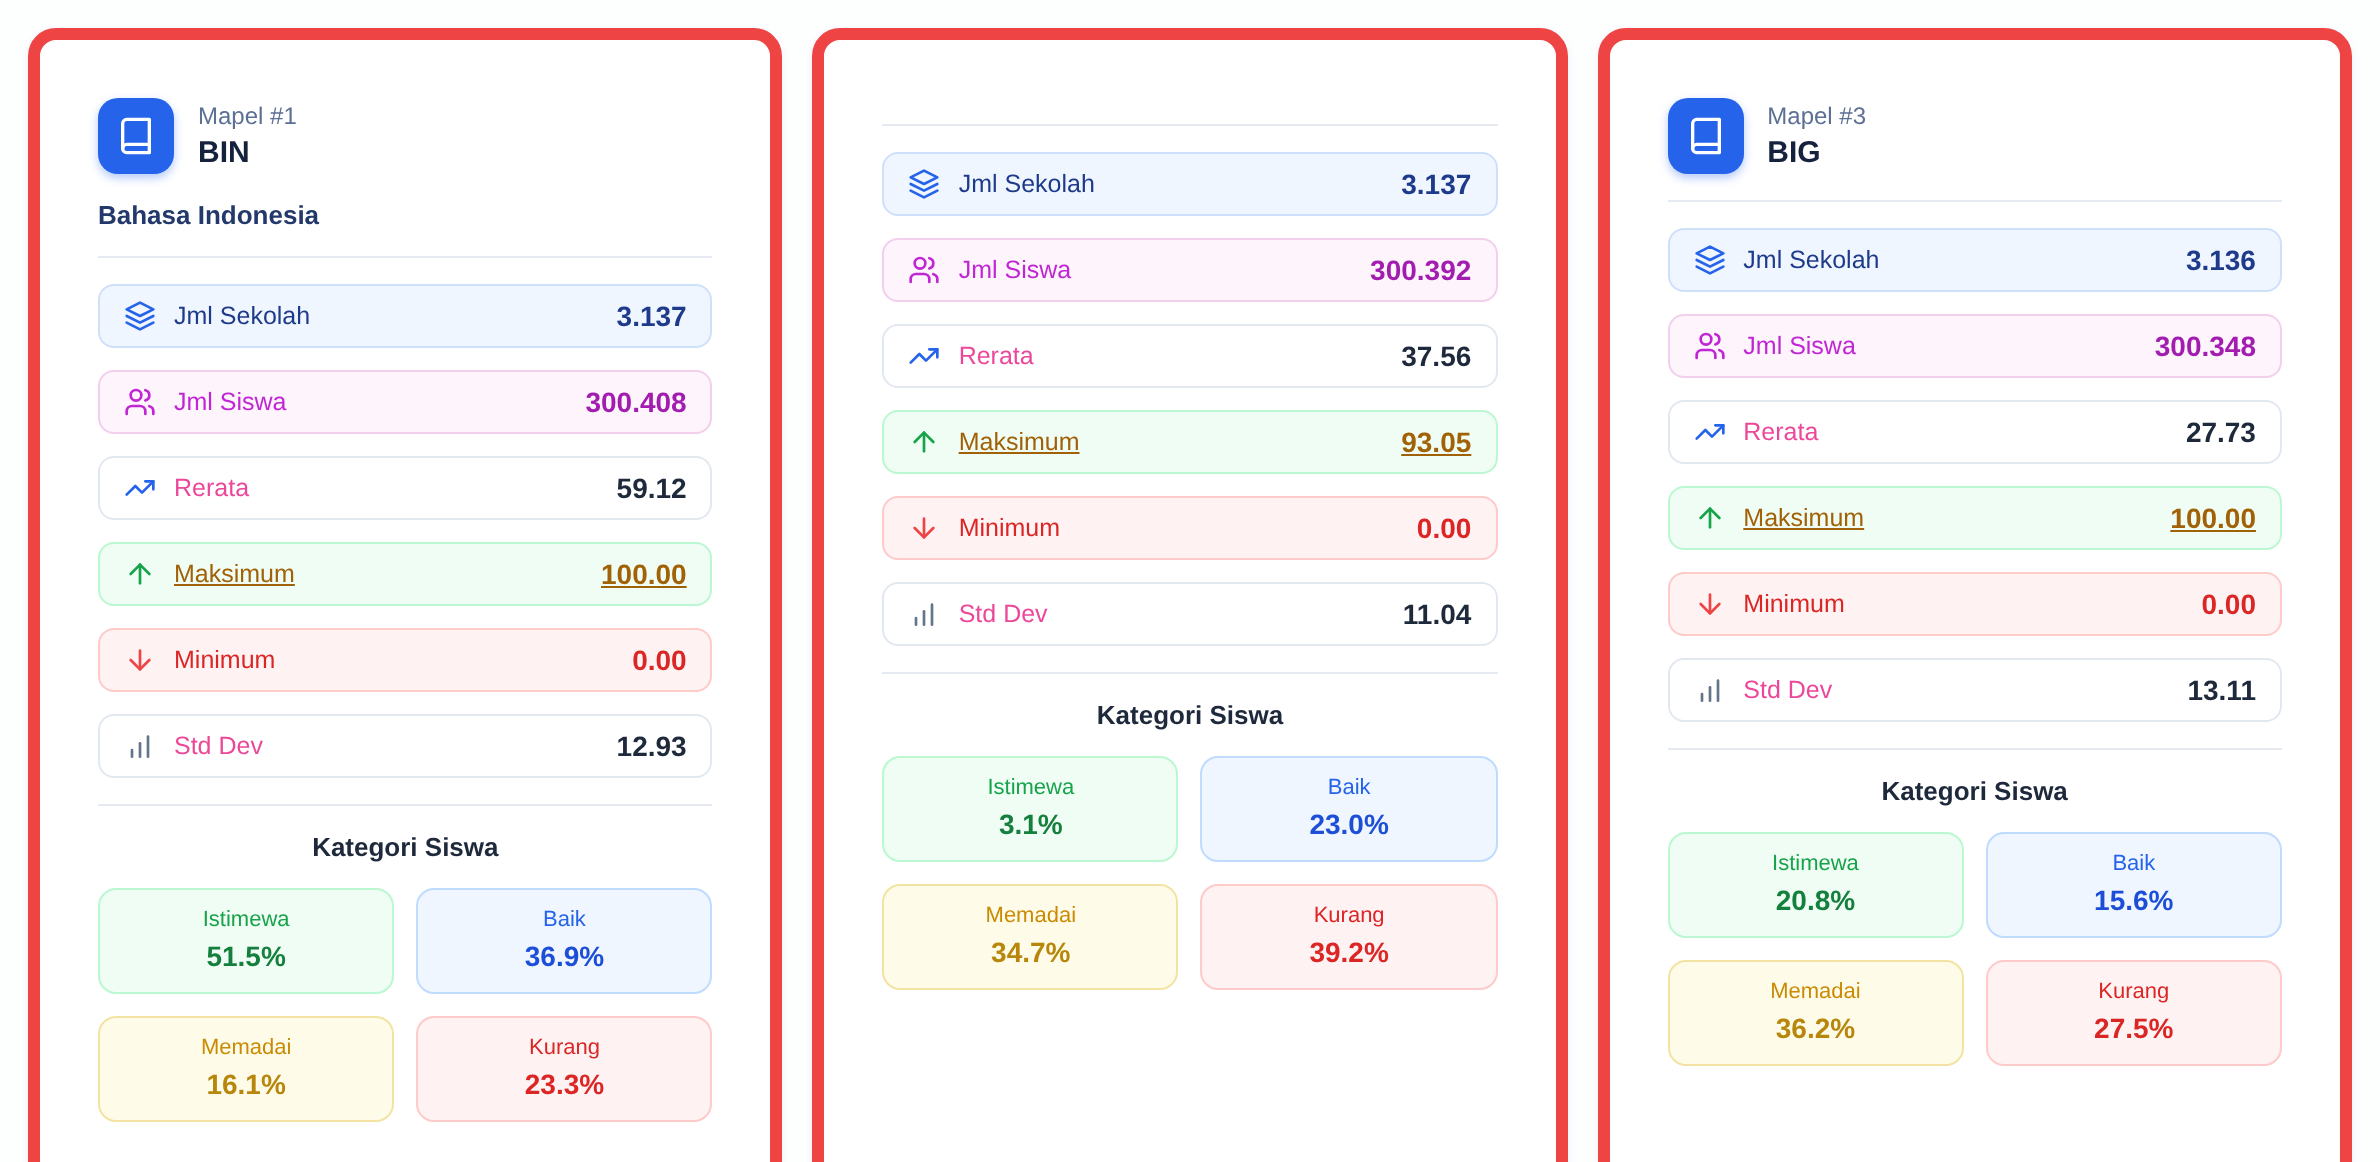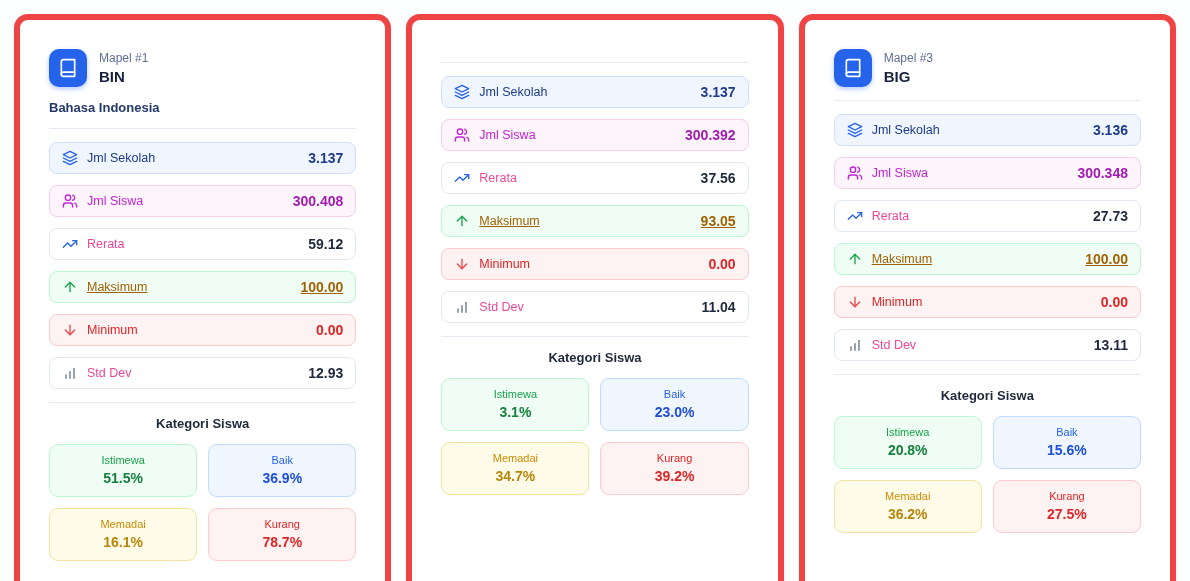--- a/index.html
+++ b/index.html
@@ -215,21 +215,21 @@
       <div class="cat-box c-blue">
         <div class="cat-label">Baik</div>
         <div class="cat-value">36.9%</div>
       </div>
       <div class="cat-box c-yellow">
         <div class="cat-label">Memadai</div>
         <div class="cat-value">16.1%</div>
       </div>
       <div class="cat-box c-red">
         <div class="cat-label">Kurang</div>
-        <div class="cat-value">78.7%</div>
+        <div class="cat-value">23.3%</div>
       </div>
     </div>
 
   </section>
 
   <section class="card">
 
 
 
     <hr class="divider">

